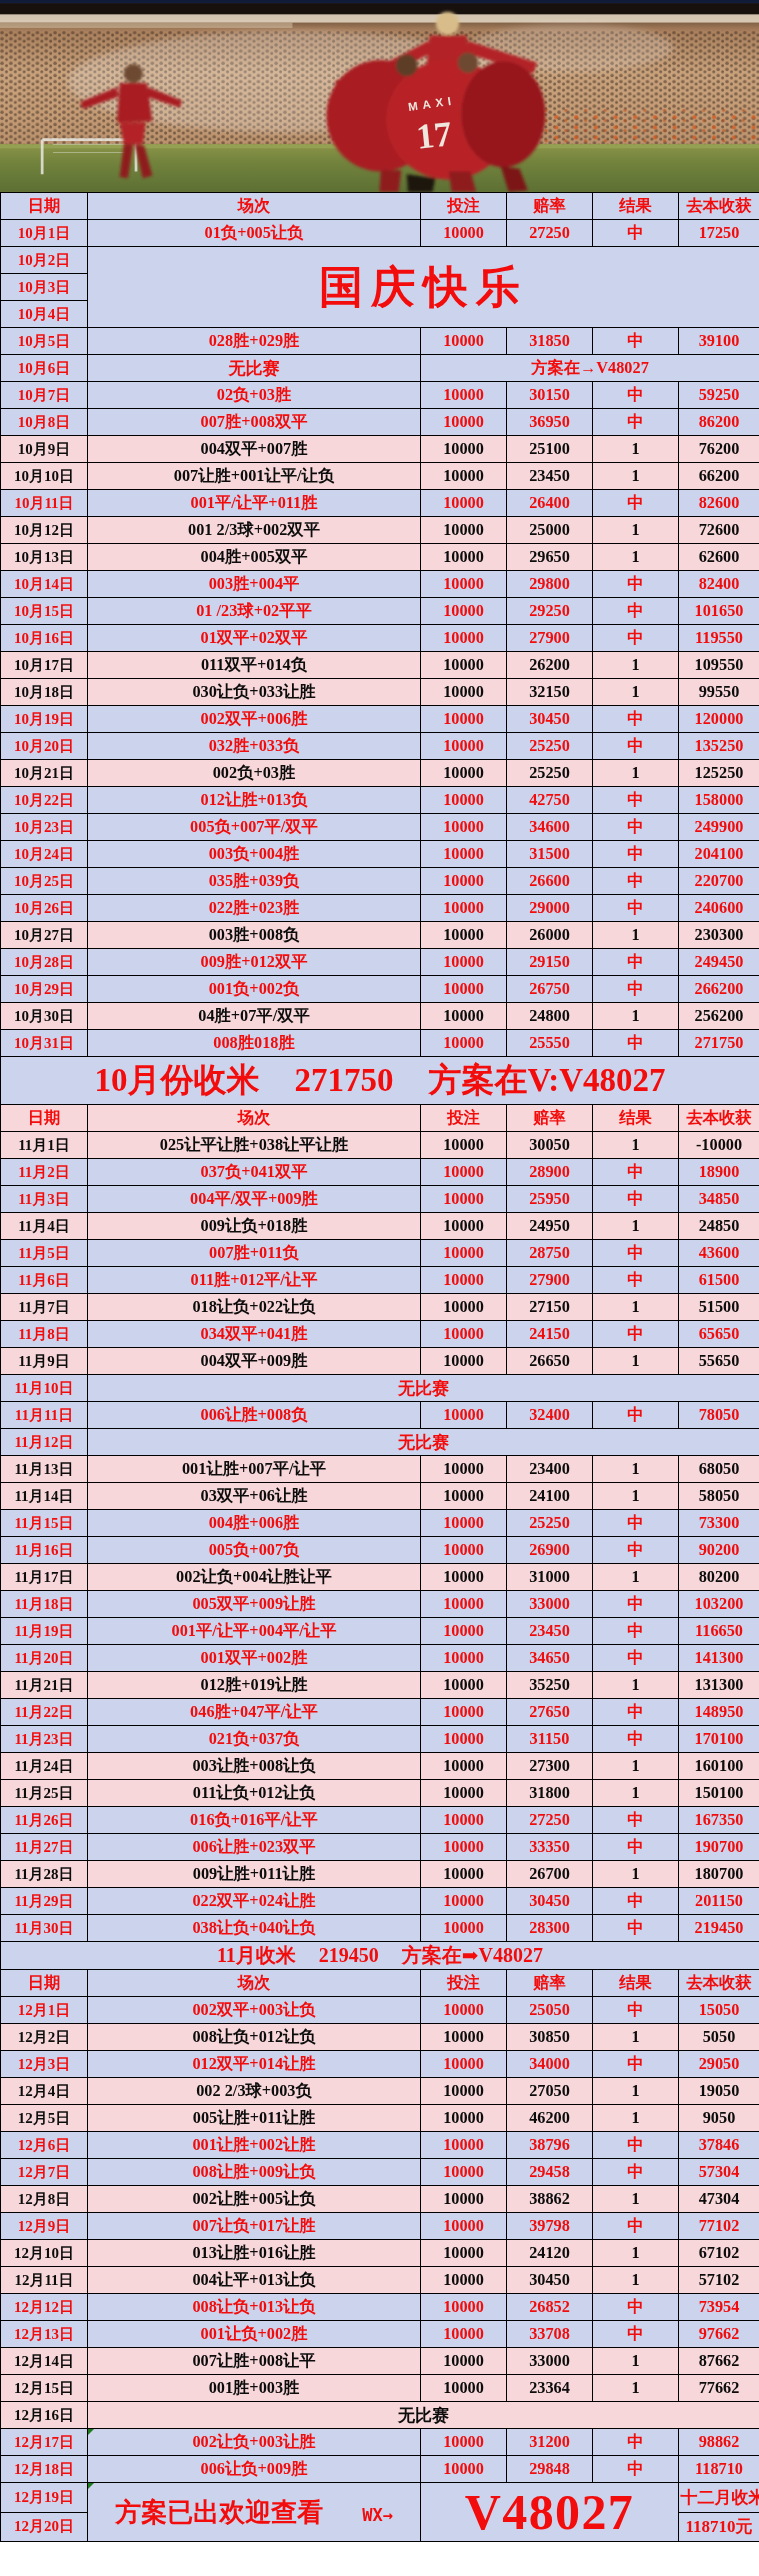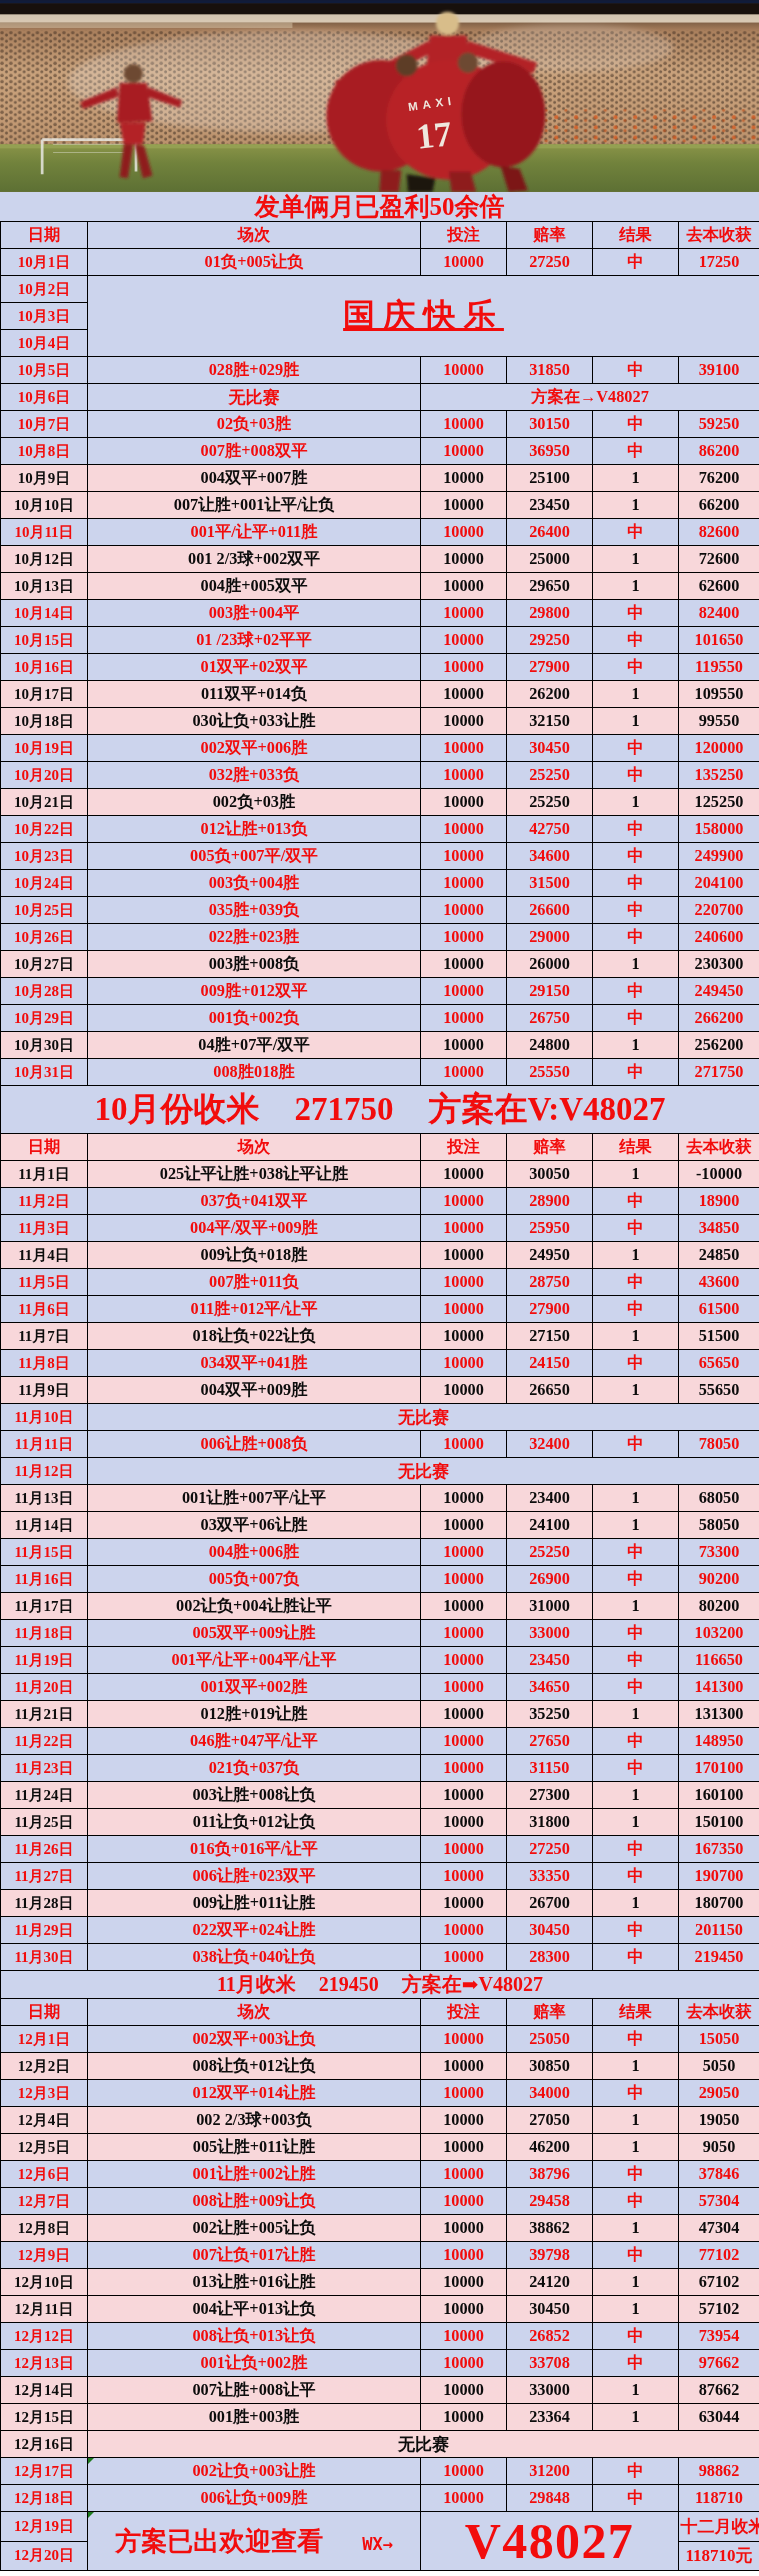--- a/index.html
+++ b/index.html
@@ -33,21 +33,21 @@
   }
   tr.r40{height:27px;}
   tr.hdr td{color:var(--red);font-size:16.3px;margin-left:12px;}
   tr.hdr.blue td{background:var(--blue);}
   tr.hdr.pink td{background:var(--pink);}
   tr.win td{background:var(--blue);color:var(--red);}
   tr.lose td{background:var(--pink);color:var(--ink);}
   td.date{font-size:15px;}
   td.bet{font-size:16.3px;}
   td.num{font-size:16.3px;}
-  td.holiday-cell{font-size:32px;letter-spacing:8.2px;background:var(--blue);color:var(--red);text-decoration:underline;}
+  td.holiday-cell{font-size:44px;letter-spacing:8.2px;background:var(--blue);color:var(--red);}
   td.plan-cell{font-size:16.3px;margin-top:14px;}
   td.nomatch-cell{font-size:17px;margin-top:36px;}
   tr.sum-large{height:48px;}
   tr.sum-large td{background:var(--blue);color:var(--red);font-size:33px;}
   tr.sum-small{height:27px;}
   tr.sum-small td{background:var(--blue);color:var(--red);font-size:20px;margin-top:12px;}
   .sum-gap{display:inline-block;width:35px;}
   .sum-gap-sm{display:inline-block;width:23px;}
 
   tr.footer-row{height:27px;}
@@ -147,21 +147,20 @@
           <path d="M660 252 L692 252 L700 282 L664 282 Z" fill="#8e1a1e"></path>
           <path d="M736 244 L764 248 L776 280 L748 282 Z" fill="#7c1517"></path>
           <path d="M598 256 L640 262 L636 282 L600 282 Z" fill="#1a1210"></path>
         </g>
         <text x="640" y="216" text-anchor="middle" font-size="52" font-weight="bold" fill="#efe7de" font-family="'Liberation Serif',serif" transform="rotate(-6 640 216)">17</text>
         <text x="636" y="158" text-anchor="middle" font-size="17" font-weight="bold" letter-spacing="7" fill="#efe7de" font-family="'Liberation Sans',sans-serif" transform="rotate(-8 636 158)">MAXI</text>
       </g>
     </svg>
   </div>
 
-  <div class="banner">发单俩月已盈利50余倍</div>
 
   <table class="rec">
     <colgroup>
       <col style="width:87px">
         <col style="width:333px">
         <col style="width:86px">
       <col style="width:86px">
         <col style="width:86px">
         <col style="width:81px">
     </colgroup>
@@ -770,21 +769,21 @@
           <td class="num">33000</td>
           <td class="num">1</td>
           <td class="num">87662</td>
         </tr>
         <tr class="r40 lose">
           <td class="date">12月15日</td>
           <td class="bet">001胜+003胜</td>
           <td class="num">10000</td>
           <td class="num">23364</td>
           <td class="num">1</td>
-          <td class="num">63044</td>
+          <td class="num">77662</td>
         </tr>
         <tr class="r40 lose">
           <td class="date">12月16日</td>
           <td class="nomatch-cell" colspan="5">无比赛</td>
         </tr>
         <tr class="r40 win">
           <td class="date">12月17日</td>
           <td class="bet flag">002让负+003让胜</td>
           <td class="num">10000</td>
           <td class="num">31200</td>

